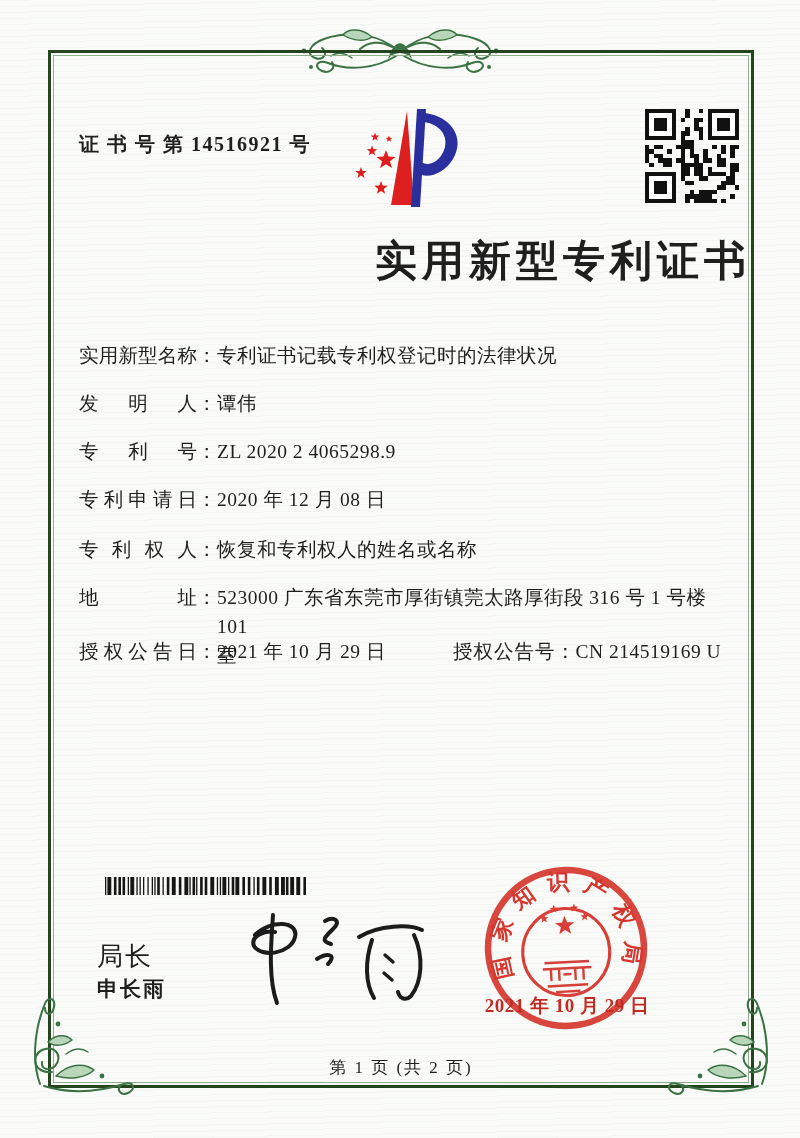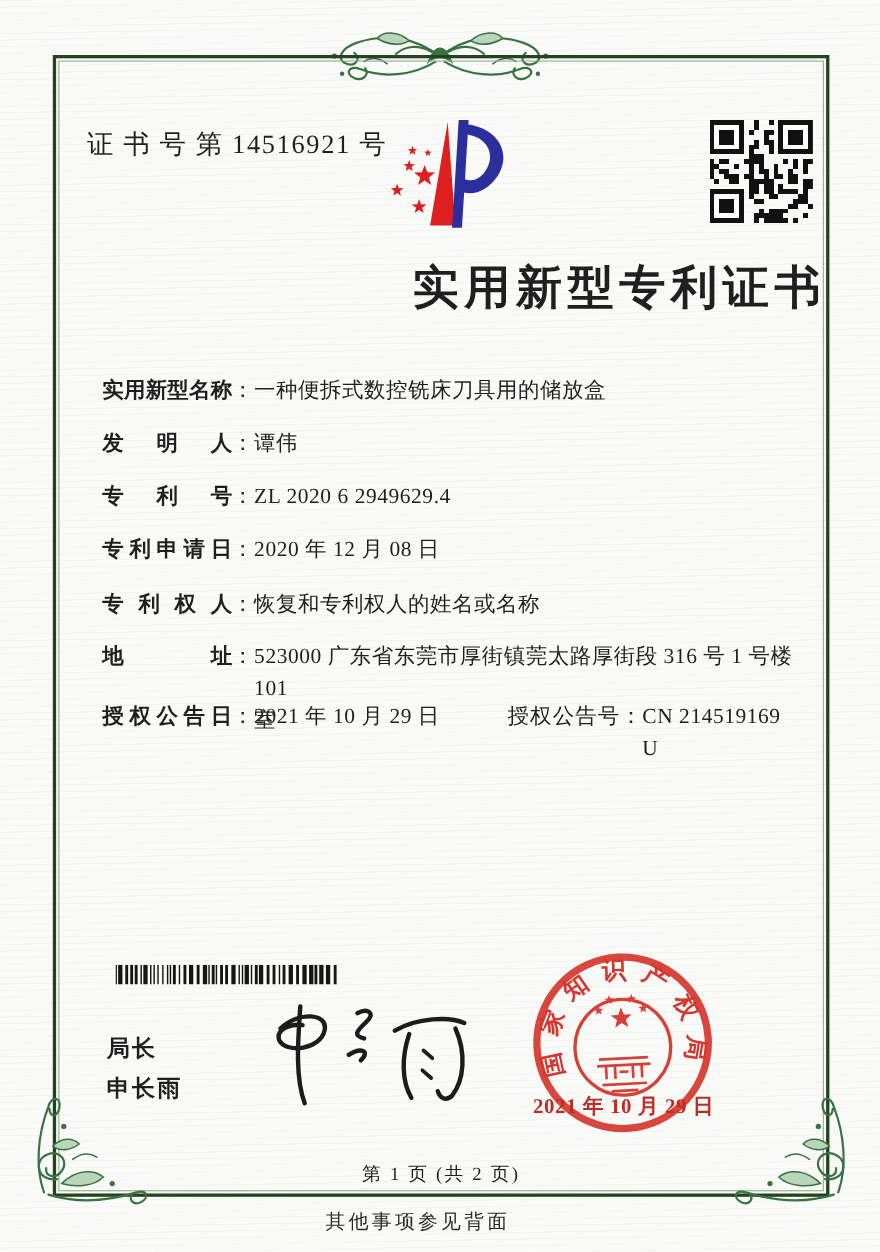--- a/index.html
+++ b/index.html
@@ -16,40 +16,40 @@
       var(--paper);}
   
   .frame{position:absolute;left:48px;top:50px;width:706px;height:1038px;
     border:3px solid var(--frame_green);}
   .frame::before{content:"";position:absolute;inset:2px;border:1px solid var(--frame_inner);pointer-events:none;}
   
   .orn-top{position:absolute;left:280px;top:18px;width:240px;height:64px;}
   .orn-bl{position:absolute;left:22px;top:980px;width:122px;height:122px;}
   .orn-br{position:absolute;left:658px;top:980px;width:122px;height:122px;transform:scale(-1,1);}
   
-  .certnum{position:absolute;left:28px;top:62px;font-size:24px;letter-spacing:1.5px;font-weight:400;}
+  .certnum{position:absolute;left:28px;top:78px;font-size:20px;letter-spacing:1.5px;font-weight:700;}
   .logo{position:absolute;left:286px;top:44px;width:140px;height:134px;}
   .qr{position:absolute;left:594px;top:56px;width:94px;height:94px;shape-rendering:crispEdges;}
   .title{position:absolute;left:0;top:180px;width:100%;text-align:right;
     font-size:42px;font-weight:700;letter-spacing:5px;}
   
   .row{position:absolute;left:28px;right:26px;font-size:19.5px;line-height:29px;display:flex;align-items:flex-start;}
-  .lab{display:inline-block;width:118px;text-align:justify;text-align-last:justify;flex:none;font-weight:700;margin-left:14px;}
+  .lab{display:inline-block;width:118px;text-align:justify;text-align-last:justify;flex:none;font-weight:400;}
   .lab2{flex:none;font-weight:500;letter-spacing:1px;}
   .col{flex:none;width:20px;font-weight:500;}
   .val{letter-spacing:.5px;}
   .valwrap{flex:1;}
   .gap{width:58px;flex:none;}
   
   .paras{position:absolute;left:28px;top:616px;width:650px;font-size:19px;line-height:35px;
     letter-spacing:.5px;text-align:justify;}
   .paras p{text-indent:2em;}
   
   .barcode{position:absolute;left:54px;top:824px;width:204px;height:18px;}
-  .sig-title{position:absolute;left:46px;top:886px;font-size:21px;font-weight:700;letter-spacing:2px;}
+  .sig-title{position:absolute;left:46px;top:886px;font-size:26px;font-weight:400;letter-spacing:2px;}
   .sig-name{position:absolute;left:46px;top:922px;font-size:21px;font-weight:600;letter-spacing:2px;}
   .signature{position:absolute;left:170px;top:846px;width:220px;height:120px;}
   .seal{position:absolute;left:430px;top:810px;width:170px;height:170px;transform:rotate(-3deg);}
   .seal-text{font-size:22px;font-weight:700;letter-spacing:12px;fill:var(--seal_red);
     font-family:"Liberation Serif", serif;}
   .seal-date{position:absolute;left:426px;top:940px;width:180px;text-align:center;
     font-size:19px;font-weight:700;color:var(--date_red);letter-spacing:.5px;}
   .page-num{position:absolute;left:0;top:1003px;width:100%;text-align:center;font-size:17px;letter-spacing:2px;}
   .back-note{position:absolute;left:0;top:1098px;width:760px;text-align:center;font-size:18px;
     letter-spacing:3px;color:#2a2a2a;}
@@ -218,31 +218,31 @@
         <rect x="0" y="14" width="7" height="7" fill="#111"></rect>
         <rect x="1" y="15" width="5" height="5" fill="#fff"></rect>
         <rect x="2" y="16" width="3" height="3" fill="#111"></rect>
       </svg>
 
     <div class="title">实用新型专利证书</div>
 
     <div class="row" style="top:288px">
       <span class="lab">实用新型名称</span>
         <span class="col">：</span>
-        <span class="val">一种便拆式数控铣床刀具用的储放盒</span>
+        <span class="val">专利证书记载专利权登记时的法律状况</span>
     </div>
     <div class="row" style="top:336px">
       <span class="lab">发明人</span>
         <span class="col">：</span>
         <span class="val">谭伟</span>
     </div>
     <div class="row" style="top:384px">
       <span class="lab">专利号</span>
         <span class="col">：</span>
-        <span class="val">ZL 2020 6 2949629.4</span>
+        <span class="val">ZL 2020 2 4065298.9</span>
     </div>
     <div class="row" style="top:432px">
       <span class="lab">专利申请日</span>
         <span class="col">：</span>
         <span class="val">2020 年 12 月 08 日</span>
     </div>
     <div class="row" style="top:482px">
       <span class="lab">专利权人</span>
         <span class="col">：</span>
         <span class="val">恢复和专利权人的姓名或名称</span>
@@ -373,14 +373,13 @@
       <path d="M22,106 C48,114 76,112 102,104 C112,101 114,109 106,113 C99,116 94,110 99,105"></path>
       <path d="M30,92 C12,94 8,76 20,70 C32,64 42,76 33,86 C27,92 19,89 20,82"></path>
       <path d="M34,96 C46,84 62,82 72,90 C64,98 48,100 34,96 Z" fill="var(--orn_light)" stroke-width="1.4"></path>
       <path d="M26,62 C34,54 44,54 50,60 C42,66 32,67 26,62 Z" fill="var(--orn_light)" stroke-width="1.4"></path>
       <path d="M44,74 C52,68 60,68 66,72" stroke-width="1.4"></path>
       <circle cx="36" cy="44" r="2.4" fill="var(--orn_green)" stroke="none"></circle>
       <circle cx="80" cy="96" r="2.4" fill="var(--orn_green)" stroke="none"></circle>
     </g>
   </svg>
 
-  <div class="back-note">其他事项参见背面</div>
 </div>
 
 </body></html>

